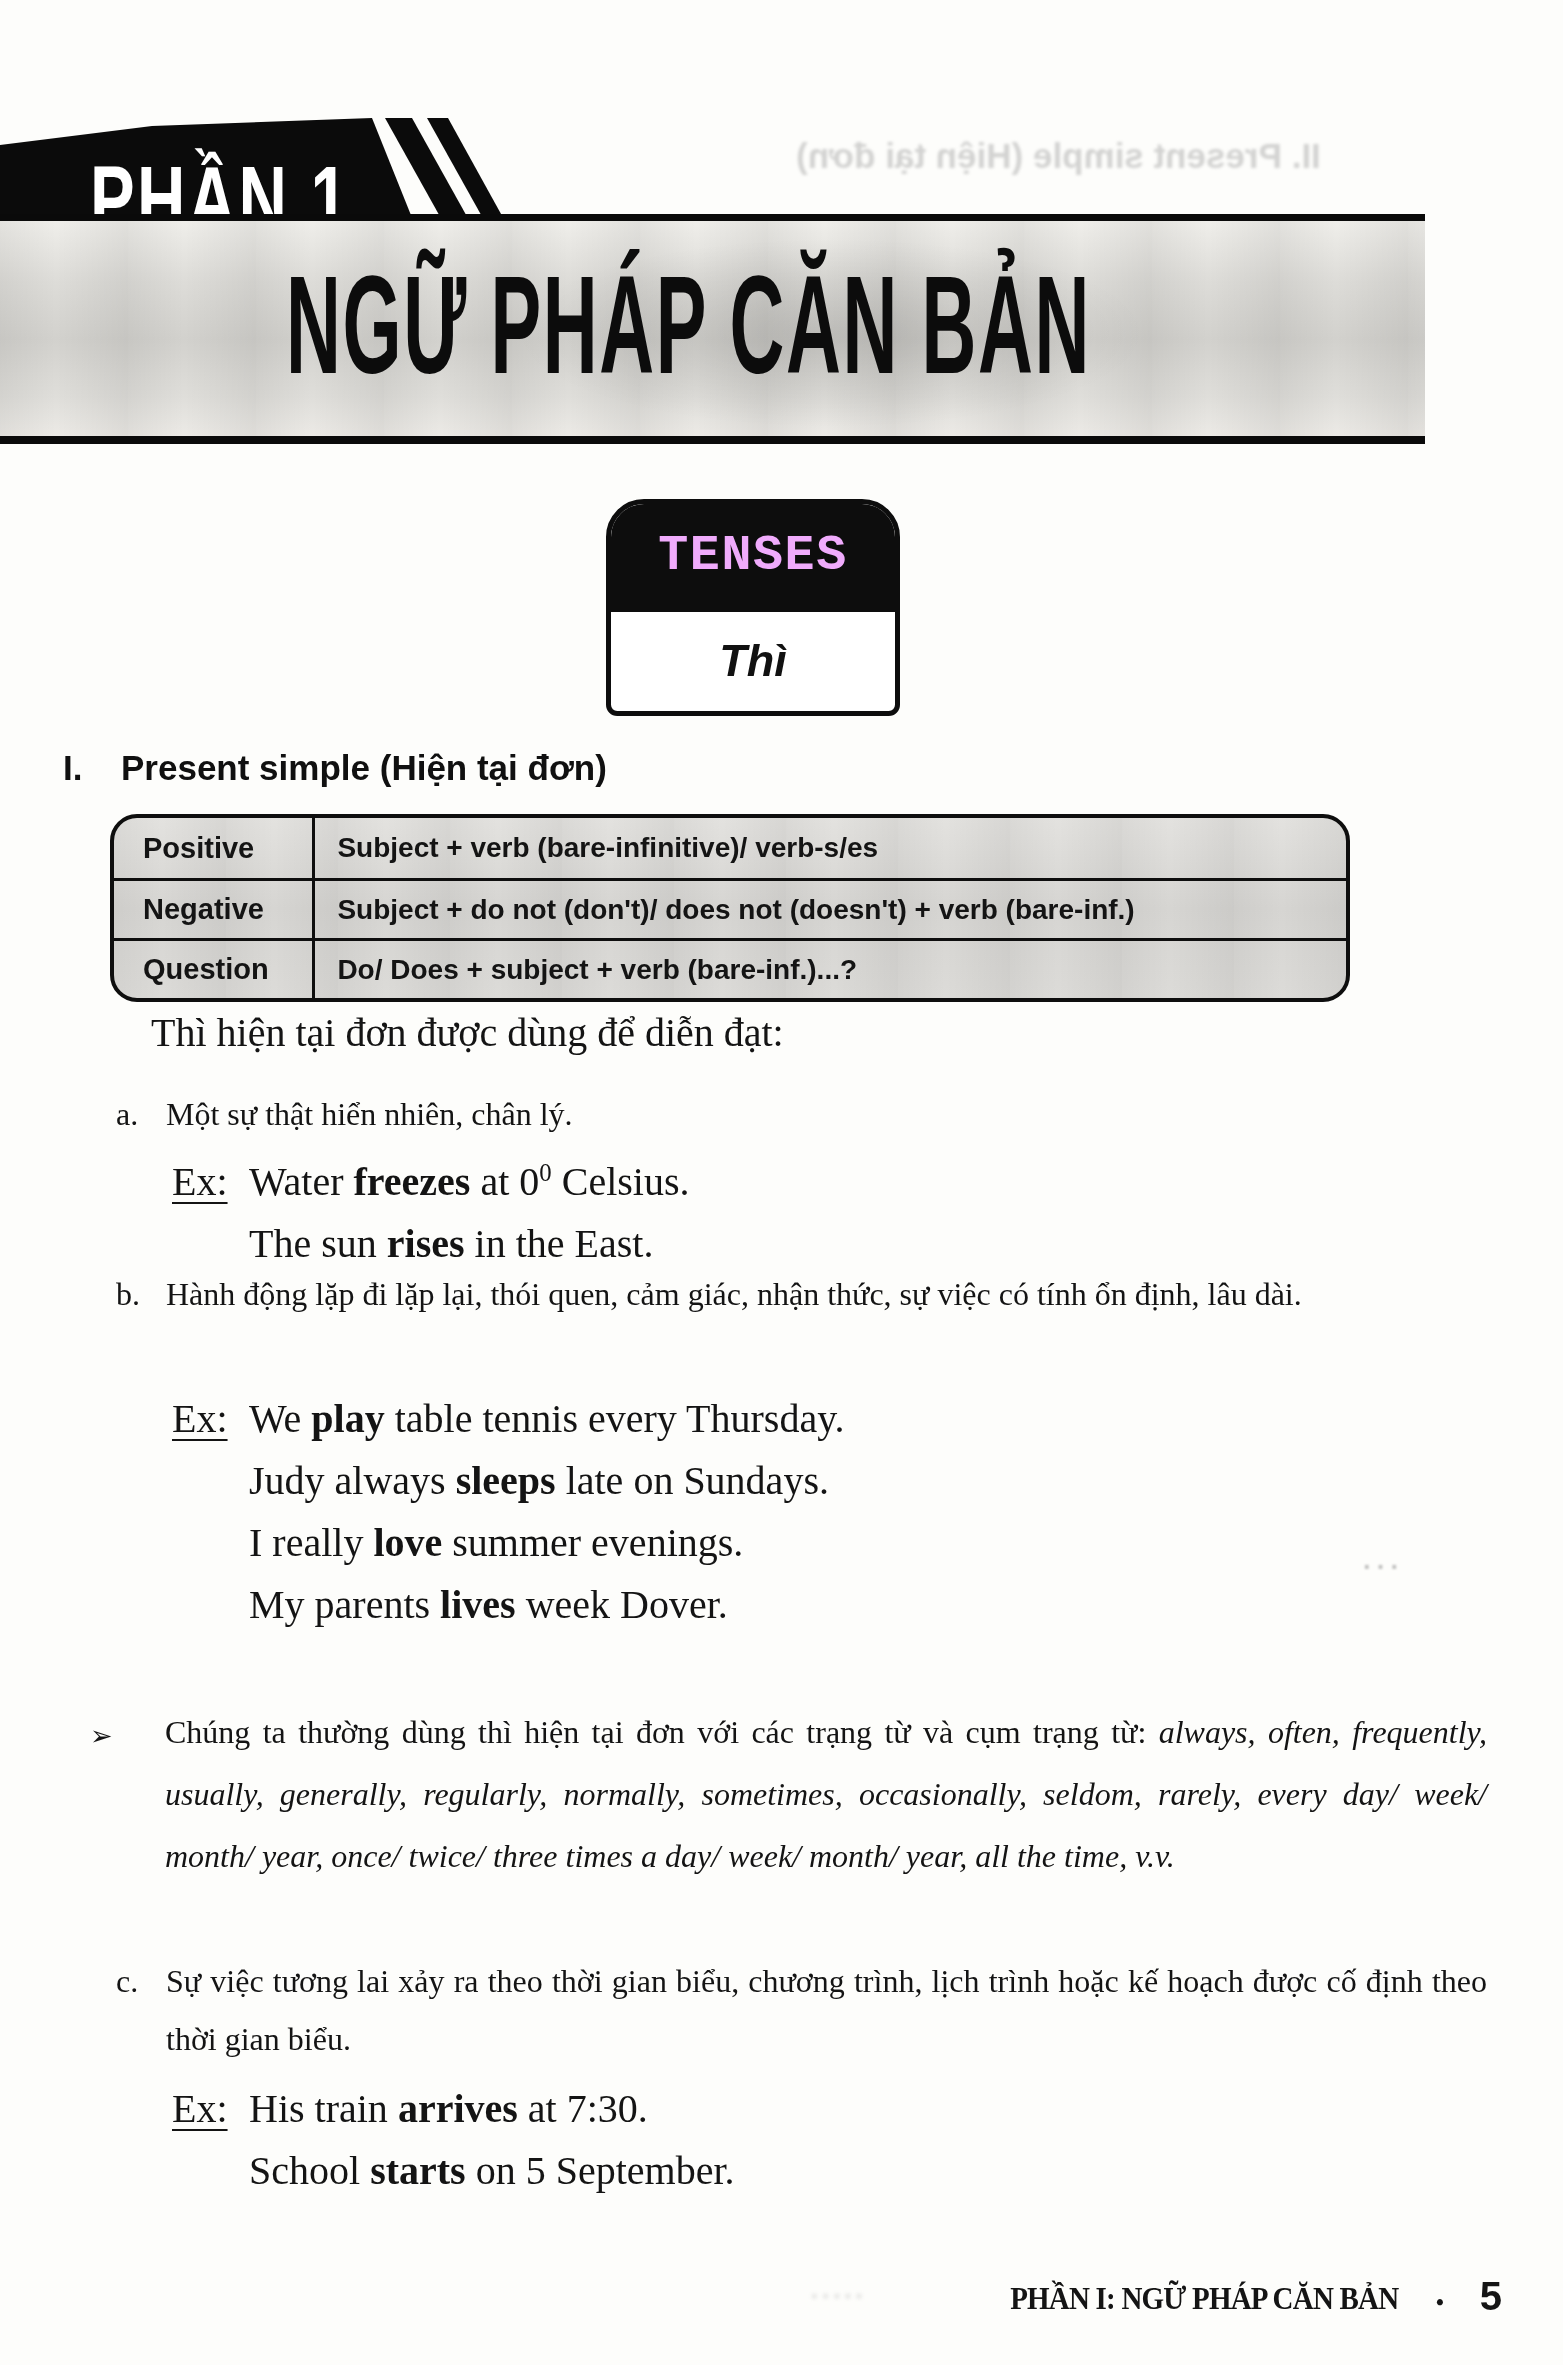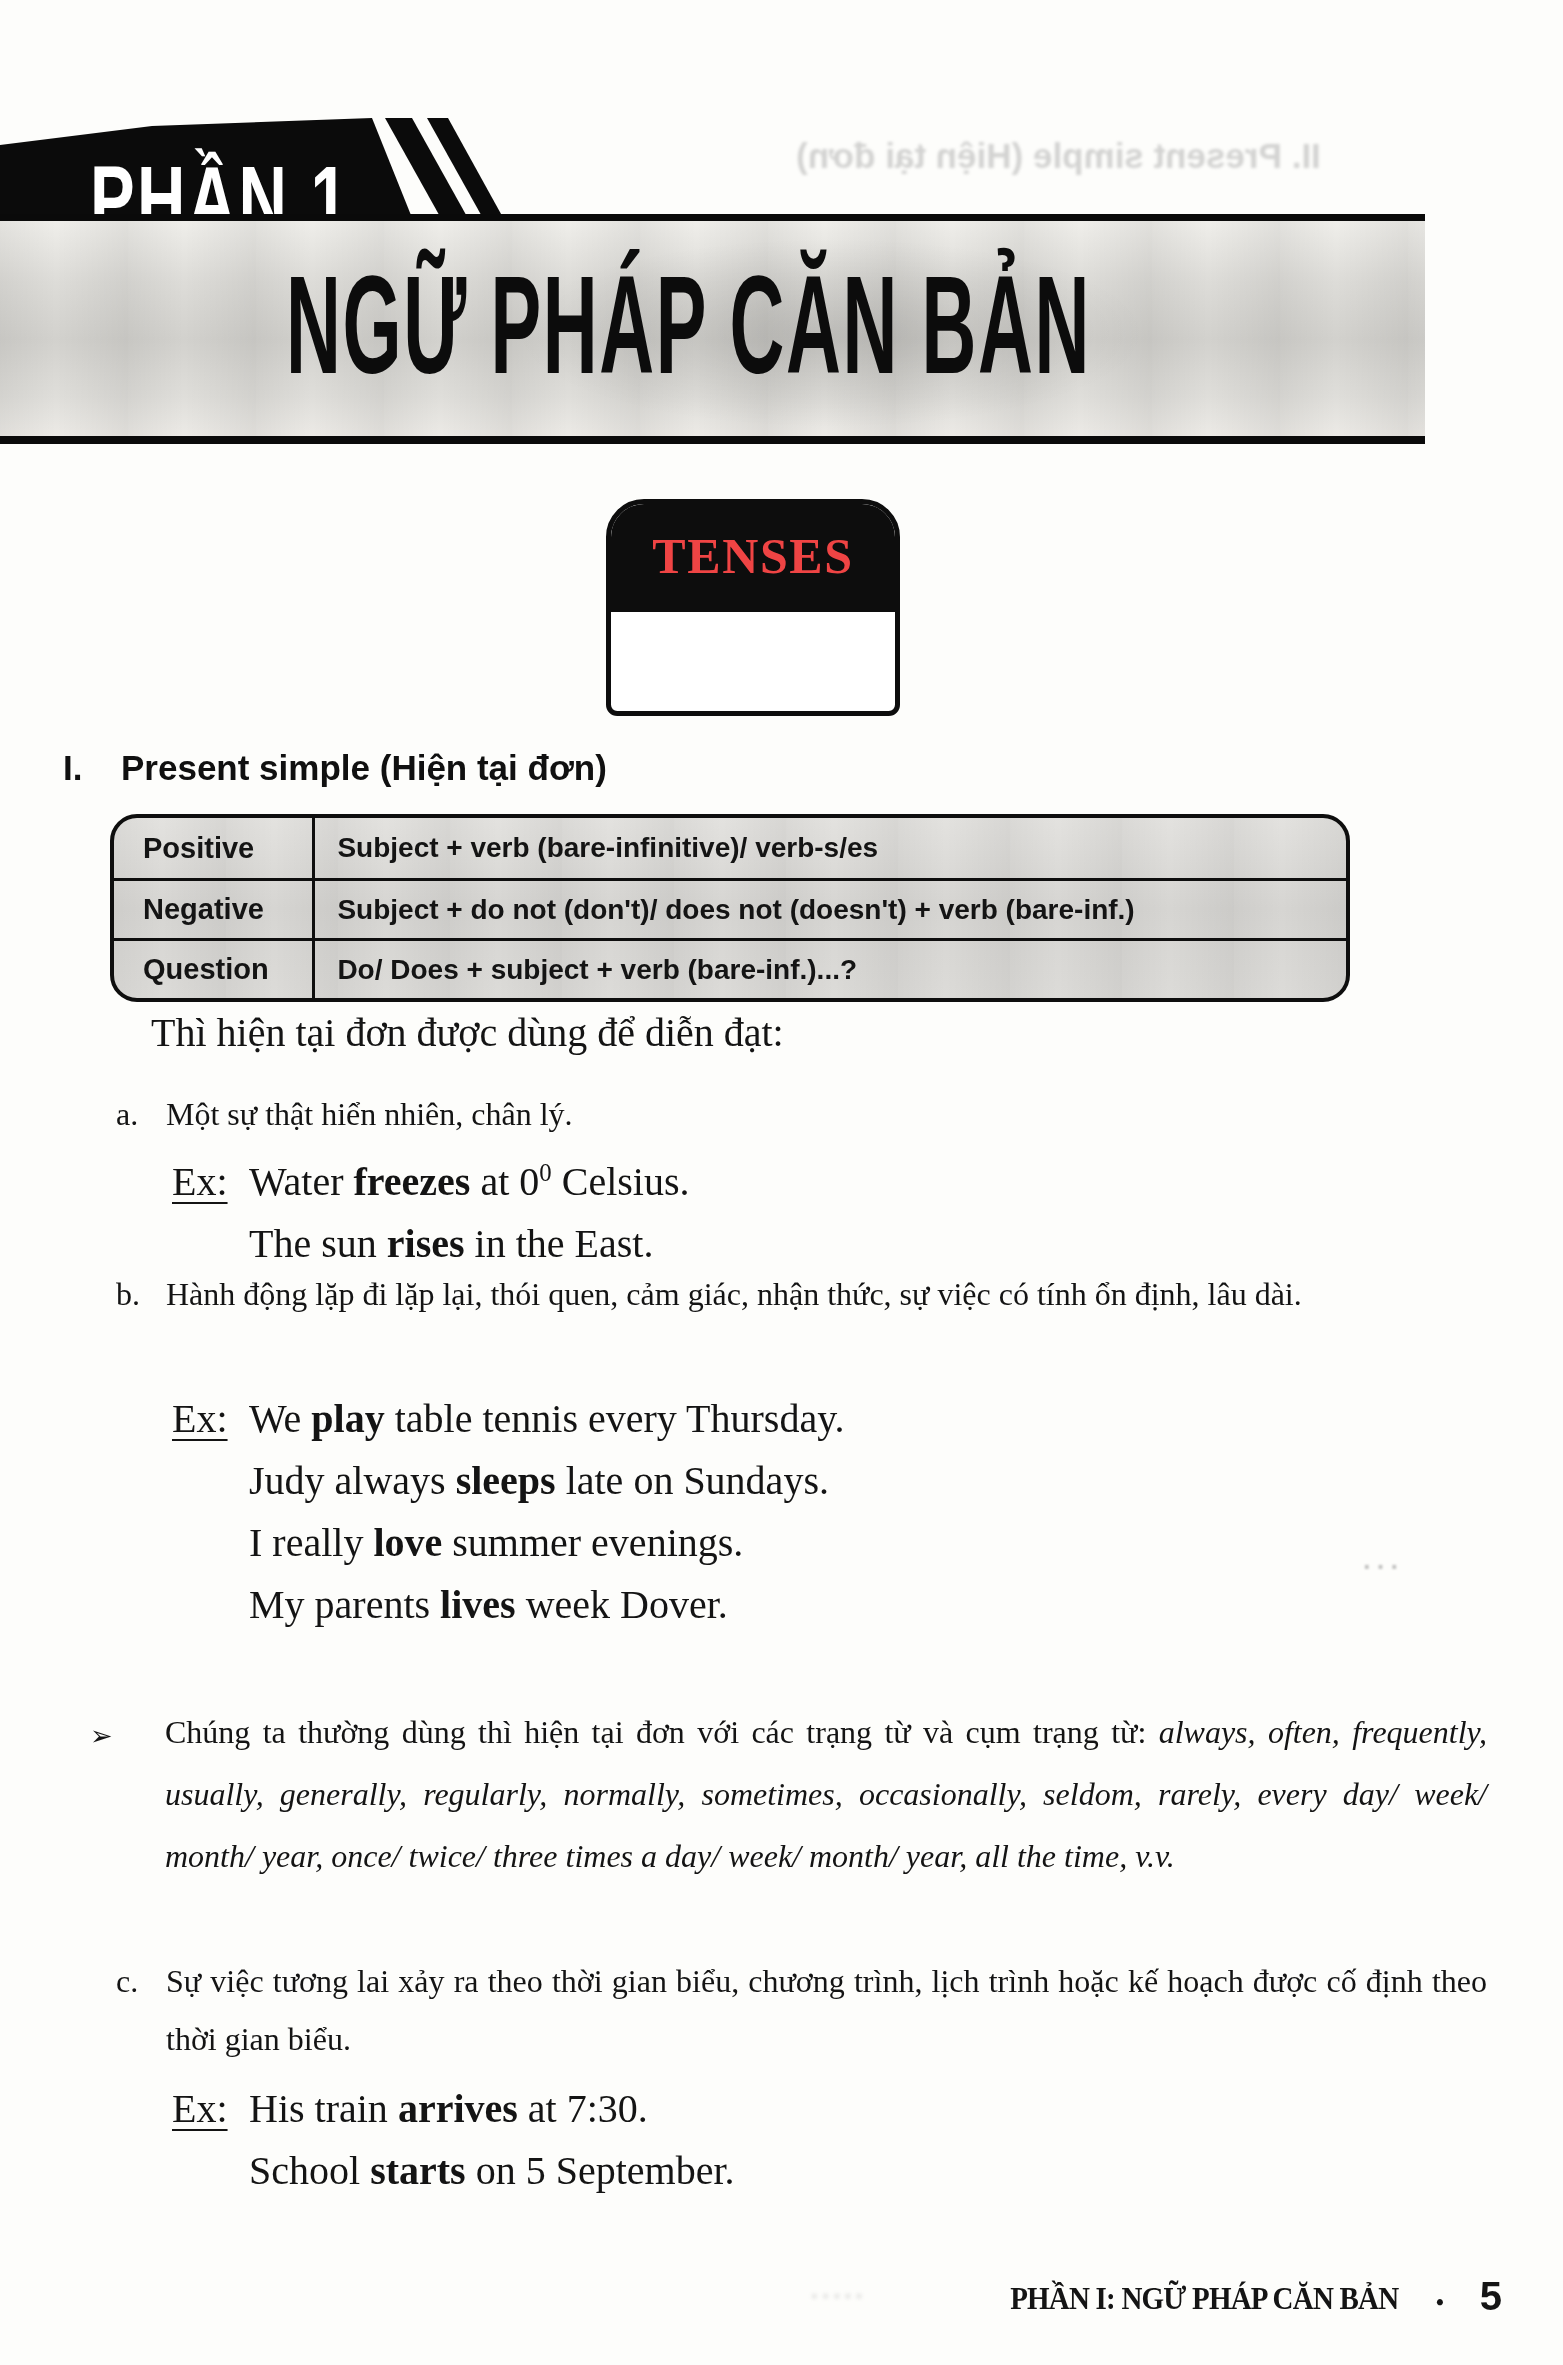--- a/index.html
+++ b/index.html
@@ -38,22 +38,22 @@
   .ghost{position:absolute;color:#7d7d7d;pointer-events:none;
     font-family:"Liberation Sans","DejaVu Sans",sans-serif;font-weight:bold;}
   .ghost-top{top:136px;left:687px;width:743px;font-size:35px;opacity:.33;filter:blur(1.6px);
     transform:scaleX(-1);text-align:center;white-space:nowrap;}
   .ghost-mid{top:1552px;left:1363px;font-size:27px;opacity:.45;filter:blur(1.2px);letter-spacing:4.8px;}
   .ghost-footer{top:2282px;left:811px;font-size:24px;opacity:.35;filter:blur(2px);letter-spacing:3.2px;}
 
   
   .tenses-box{position:absolute;left:606px;top:499px;width:294px;height:217px;
     border:5.6px solid #0d0d0d;border-radius:38px 38px 11.2px 11.2px;background:#ffffff;overflow:hidden;}
-  .tenses-header{height:108px;background:#0d0d0d;color:#ef4444;display:flex;align-items:center;justify-content:center;
-    font-family:Liberation Serif, serif;font-weight:bold;font-size:50px;letter-spacing:1.6px;padding-bottom:4.8px;}
+  .tenses-header{height:108px;background:#0d0d0d;color:#f0abfc;display:flex;align-items:center;justify-content:center;
+    font-family:Liberation Mono, monospace;font-weight:bold;font-size:50px;letter-spacing:1.6px;padding-bottom:4.8px;}
   .tenses-sub{height:98px;display:flex;align-items:center;justify-content:center;
     font-family:"Liberation Sans","DejaVu Sans",sans-serif;font-weight:bold;font-style:italic;font-size:45px;color:#111;}
 
   
   .section-heading{position:absolute;top:748px;left:63px;display:flex;
     font-family:"Liberation Sans","DejaVu Sans",sans-serif;font-weight:bold;font-size:35px;color:#101010;}
   .section-number{width:58px;flex:none;}
 
   
   .formula-table{position:absolute;left:110px;top:814px;width:1240px;
@@ -110,20 +110,21 @@
   <div class="banner-label" data-name="part-banner-label">PHẦN 1</div>
 </div>
 
 <div class="title-band" data-name="chapter-title-band">
   <div class="shade" data-name="scan-shade"></div>
   <div class="chapter-title" data-name="chapter-title">NGỮ PHÁP CĂN BẢN</div>
 </div>
 
 <div class="tenses-box" data-name="tenses-box">
   <div class="tenses-header" data-name="tenses-title">TENSES</div>
+  <div class="tenses-sub" data-name="tenses-subtitle">Thì</div>
 </div>
 
 <div class="section-heading" data-name="section-heading">
   <span class="section-number" data-name="section-number">I.</span>
   <span data-name="section-title">Present simple (Hiện tại đơn)</span>
 </div>
 
 <div class="formula-table" data-name="formula-table">
   <div class="ft-row" data-name="table-row-positive">
     <div class="ft-label" data-name="row-label">Positive</div>

